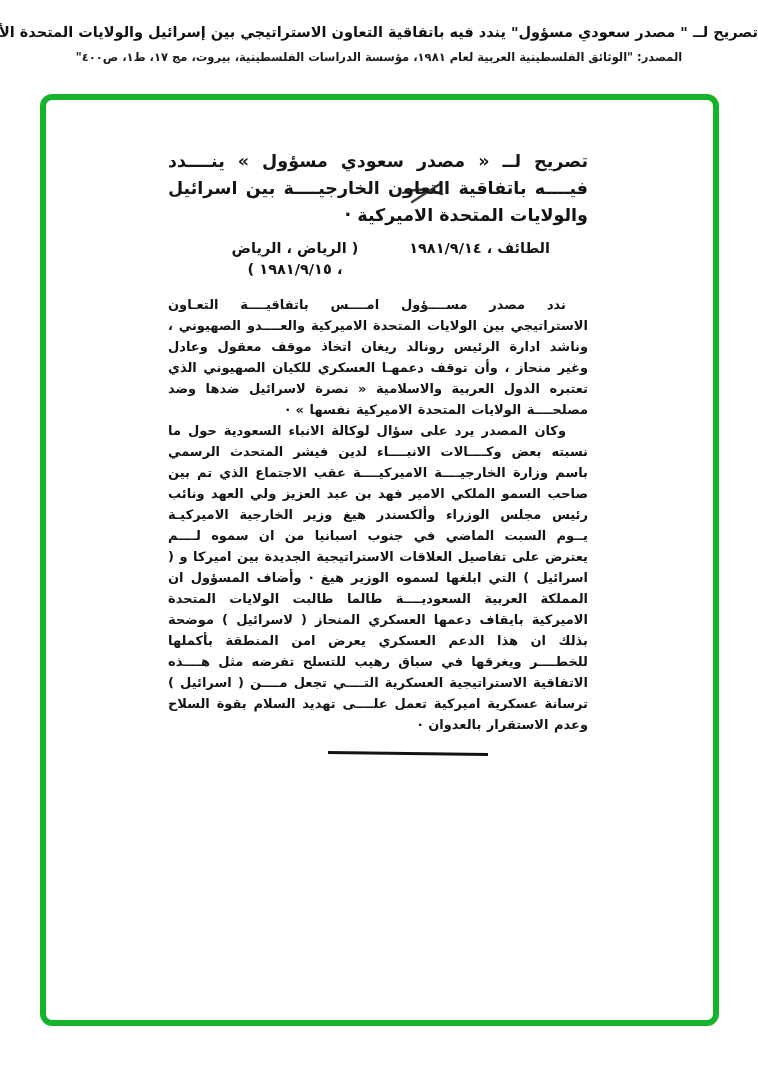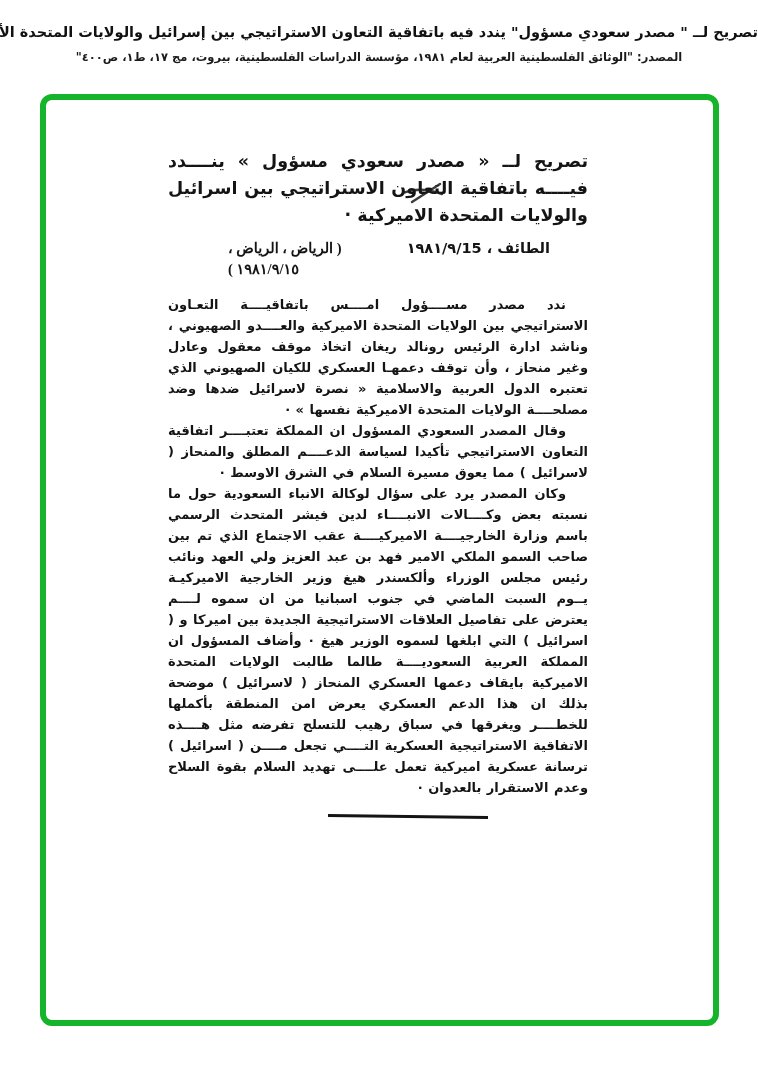--- a/index.html
+++ b/index.html
@@ -75,22 +75,21 @@
     align-items: flex-start;
     padding-right: 38px;  
     padding-left: 60px;   
     font-size: 14.5px;
     font-weight: bold;
     line-height: 21px;
     margin-bottom: 14px;
   }
   .dl-left {
     width: 134px;
-    text-align: left;
-    font-family: Liberation Serif, serif;
+    text-align: center;
   }
   .para {
     margin: 0;
     font-size: 13px;
     font-weight: bold;
     line-height: 21px;
     text-align: justify;
     text-indent: 22px;
     word-spacing: 1px;
   }
@@ -119,29 +118,28 @@
 <div class="page">
 
   <header class="top-header">
     <div class="header-title">تصريح لــ " مصدر سعودي مسؤول" يندد فيه باتفاقية التعاون الاستراتيجي بين إسرائيل والولايات المتحدة الأمريكية</div>
     <div class="header-source">المصدر: "الوثائق الفلسطينية العربية لعام ١٩٨١،  مؤسسة الدراسات الفلسطينية، بيروت، مج ١٧، ط١، ص٤٠٠"</div>
   </header>
 
   <div class="green-frame" style="border-color: rgb(22, 180, 42);"></div>
 
   <div class="doc" style="color: rgb(20, 20, 20);">
-    <h1 class="doc-title">تصريح لــ « مصدر سعودي مسؤول » ينــــدد فيــــه باتفاقية التعاون الاستراتيجي بين اسرائيل والولايات المتحدة الاميركية ·</h1>
+    <h1 class="doc-title">تصريح لــ « مصدر سعودي مسؤول » ينــــدد فيــــه باتفاقية التعاون الخارجيــــة بين اسرائيل والولايات المتحدة الاميركية ·</h1>
 
     <div class="dateline">
-      <span class="dl-right">الطائف ، ١٩٨١/٩/15</span>
+      <span class="dl-right">الطائف ، ١٩٨١/٩/١٤</span>
       <span class="dl-left">( الرياض ، الرياض ، ١٩٨١/٩/١٥ )</span>
     </div>
 
     <p class="para">ندد مصدر مســــؤول امــــس باتفاقيــــة التعـاون الاستراتيجي بين الولايات المتحدة الاميركية والعــــدو الصهيوني ، وناشد ادارة الرئيس رونالد ريغان اتخاذ موقف معقول وعادل وغير منحاز ، وأن توقف دعمهـا العسكري للكيان الصهيوني الذي تعتبره الدول العربية والاسلامية « نصرة لاسرائيل ضدها وضد مصلحــــة الولايات المتحدة الاميركية نفسها » ·</p>
-    <p class="para">وقال المصدر السعودي المسؤول ان المملكة تعتبــــر اتفاقية التعاون الاستراتيجي تأكيدا لسياسة الدعــــم المطلق والمنحاز ( لاسرائيل ) مما يعوق مسيرة السلام في الشرق الاوسط ·</p>
     <p class="para">وكان المصدر يرد على سؤال لوكالة الانباء السعودية حول ما نسبته بعض وكــــالات الانبــــاء لدين فيشر المتحدث الرسمي باسم وزارة الخارجيــــة الاميركيــــة عقب الاجتماع الذي تم بين صاحب السمو الملكي الامير فهد بن عبد العزيز ولي العهد ونائب رئيس مجلس الوزراء وألكسندر هيغ وزير الخارجية الاميركيـة يــوم السبت الماضي في جنوب اسبانيا من ان سموه لــــم يعترض على تفاصيل العلاقات الاستراتيجية الجديدة بين اميركا و ( اسرائيل ) التي ابلغها لسموه الوزير هيغ · وأضاف المسؤول ان المملكة العربية السعوديــــة طالما طالبت الولايات المتحدة الاميركية بايقاف دعمها العسكري المنحاز ( لاسرائيل ) موضحة بذلك ان هذا الدعم العسكري يعرض امن المنطقة بأكملها للخطــــر ويغرقها في سباق رهيب للتسلح تفرضه مثل هــــذه الاتفاقية الاستراتيجية العسكرية التــــي تجعل مــــن ( اسرائيل ) ترسانة عسكرية اميركية تعمل علــــى تهديد السلام بقوة السلاح وعدم الاستقرار بالعدوان ·</p>
 
     <div class="end-rule"></div>
   </div>
 
   <svg class="scribble" viewBox="0 0 54 26">
     <path d="M44 3 L16 21 M7 12 Q24 5 46 13" stroke="#1a1a1a" stroke-width="2.4" fill="none" stroke-linecap="round" opacity="0.85"></path>
   </svg>
 
 </div>

